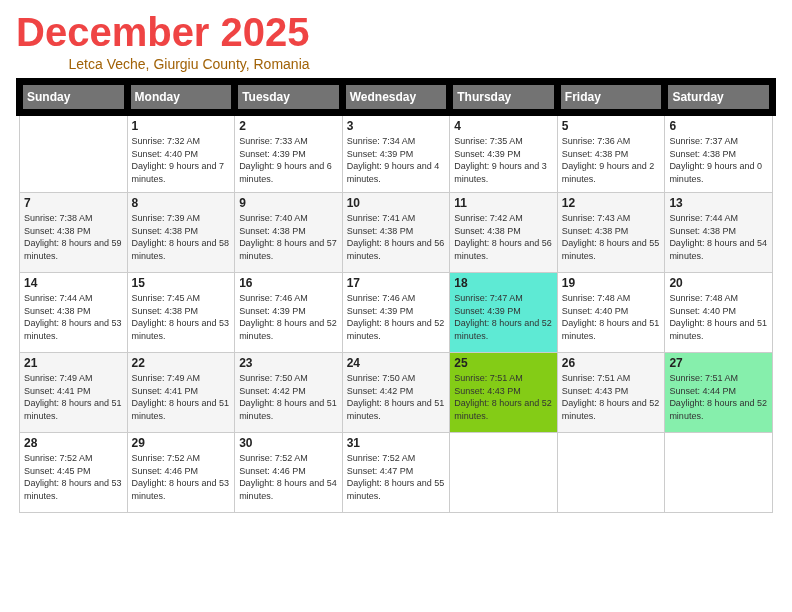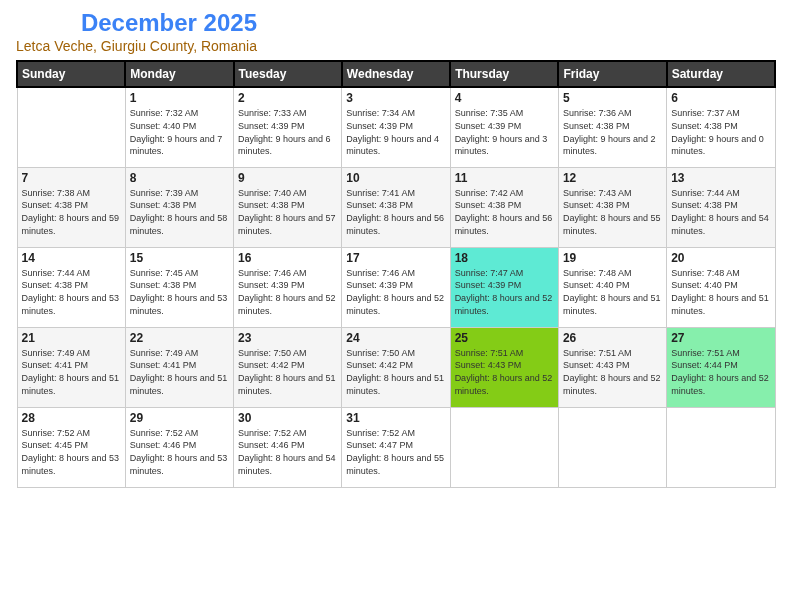--- a/index.html
+++ b/index.html
@@ -27,43 +27,43 @@
     }
     .logo-icon {
       width: 28px;
       height: 28px;
       margin-right: 2px;
     }
     .title-section {
       text-align: right;
     }
     .month-title {
-      font-size: 24px;
+      font-size: 40px;
       font-weight: bold;
-      color: #3b82f6;
+      color: #ef4444;
       line-height: 1.1;
     }
     .location-subtitle {
       font-size: 14px;
       color: #a16207;
       margin-top: 2px;
     }
     table {
       width: 100%;
       border-collapse: collapse;
       table-layout: fixed;
     }
     thead th {
-      background-color: #404040;
+      background-color: #737373;
       color: #fff;
       font-size: 12px;
       font-weight: bold;
       padding: 5px 4px;
       text-align: left;
-      border: 2px solid #000000;
+      border: 7px solid #000000;
     }
     tbody td {
       border: 1px solid #ccc;
       vertical-align: top;
       padding: 3px 4px;
       font-size: 9.5px;
       color: #333;
       height: 80px;
     }
     .day-num {

